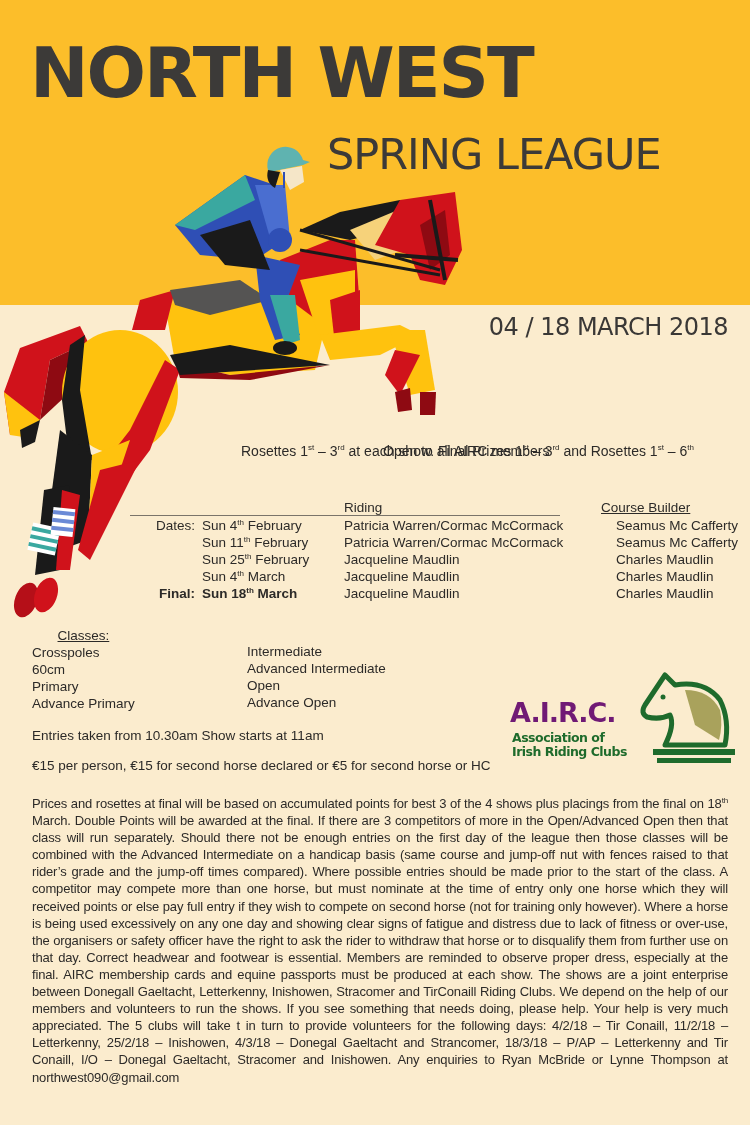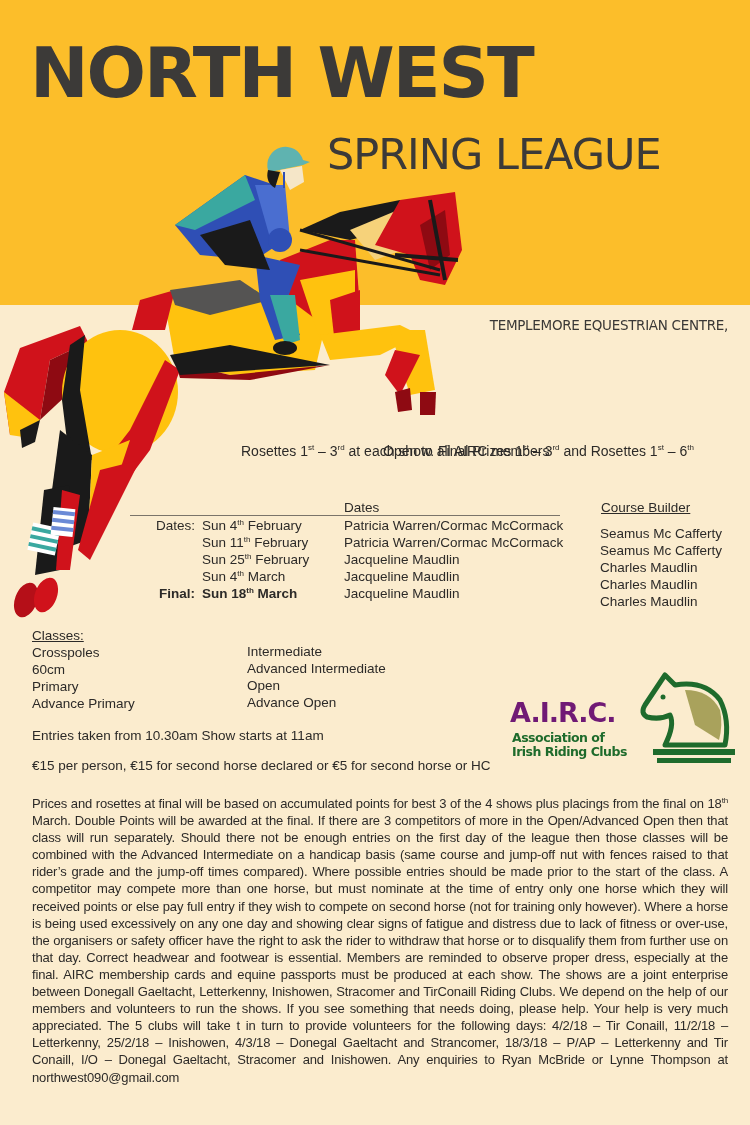--- a/index.html
+++ b/index.html
@@ -39,25 +39,25 @@
 
     .schedule { position: absolute; left: 0; top: 500px; width: 750px; font-size: 13.5px; }
     .sched-rule { position: absolute; left: 130px; top: 15px; width: 430px; height: 1px; background: #7a746a; }
     .sched-head { position: absolute; top: 0; line-height: 16px; }
     .sched-head.judges { left: 344px; }
     .sched-head.builder { left: 601px; text-decoration: underline; }
     .sched-row { position: absolute; left: 0; width: 750px; height: 18px; line-height: 18px; }
     .c-label { position: absolute; right: 555px; }
     .c-date { position: absolute; left: 202px; }
     .c-judge { position: absolute; left: 344px; }
-    .c-builder { position: absolute; left: 600px; margin-top: 8px; }
+    .c-builder { position: absolute; left: 616px; }
     .final { font-weight: bold; }
 
     .classes { position: absolute; left: 32px; top: 627px; font-size: 13.5px; line-height: 17px; }
-    .classes-title { text-decoration: underline; }
+    .classes-title { text-decoration: underline; text-align: center; }
     .classes-col2 { position: absolute; left: 247px; top: 643px; font-size: 13.5px; line-height: 17px; }
 
     .logo { position: absolute; left: 510px; top: 665px; width: 230px; height: 100px; }
     .logo-text-big {
       position: absolute; left: 0; top: 32px;
       font-family: "DejaVu Sans", sans-serif; font-weight: bold;
       font-size: 27px; color: #701a75; letter-spacing: -1px;
     }
     .logo-text-small {
       position: absolute; left: 2px; top: 66px;
@@ -153,28 +153,28 @@
   <polygon points="255,55 285,55 290,110 272,115" fill="#4a6ed0"></polygon>
   <ellipse cx="280" cy="110" rx="12" ry="12" fill="#2f4fb5"></ellipse>
 
   <path d="M 268 40 A 18 18 0 0 1 303 30 L 310 32 L 303 35 L 270 42 Z" fill="#5fb3b0"></path>
   <path d="M 268 40 Q 265 52 275 58 L 280 42 Z" fill="#1a1a1a"></path>
   <polygon points="280,40 302,36 304,52 290,60" fill="#f5e6c8"></polygon>
   <line x1="284" y1="42" x2="284" y2="58" stroke="#2f4fb5" stroke-width="2"></line>
 </svg>
 
 <div class="dates-block">
-  <div class="venue-line first">TEMPLEMORE EQUESTRIAN CENTRE,</div>
+  <div class="dates-line">04 / 18 MARCH 2018</div>
 </div>
 
 <div class="intro l1">Open to all AIRC members</div>
 <div class="intro l2"><span>Rosettes 1</span><sup>st</sup><span> – 3</span><sup>rd</sup><span> at each show.  Final Prizes 1</span><sup>st</sup><span> – 3</span><sup>rd</sup><span> and Rosettes 1</span><sup>st</sup><span> – 6</span><sup>th</sup></div>
 
 <div class="schedule">
-  <div class="sched-head judges">Dates</div>
+  <div class="sched-head judges">Riding</div>
   <div class="sched-head builder">Course Builder</div>
   <div class="sched-rule"></div>
 
   <div class="sched-row" style="top:17px">
     <span class="c-label">Dates:</span>
     <span class="c-date"><span>Sun 4</span><sup>th</sup><span> February</span></span>
     <span class="c-judge">Patricia Warren/Cormac McCormack</span>
     <span class="c-builder">Seamus Mc Cafferty</span>
   </div>
   <div class="sched-row" style="top:34px">

